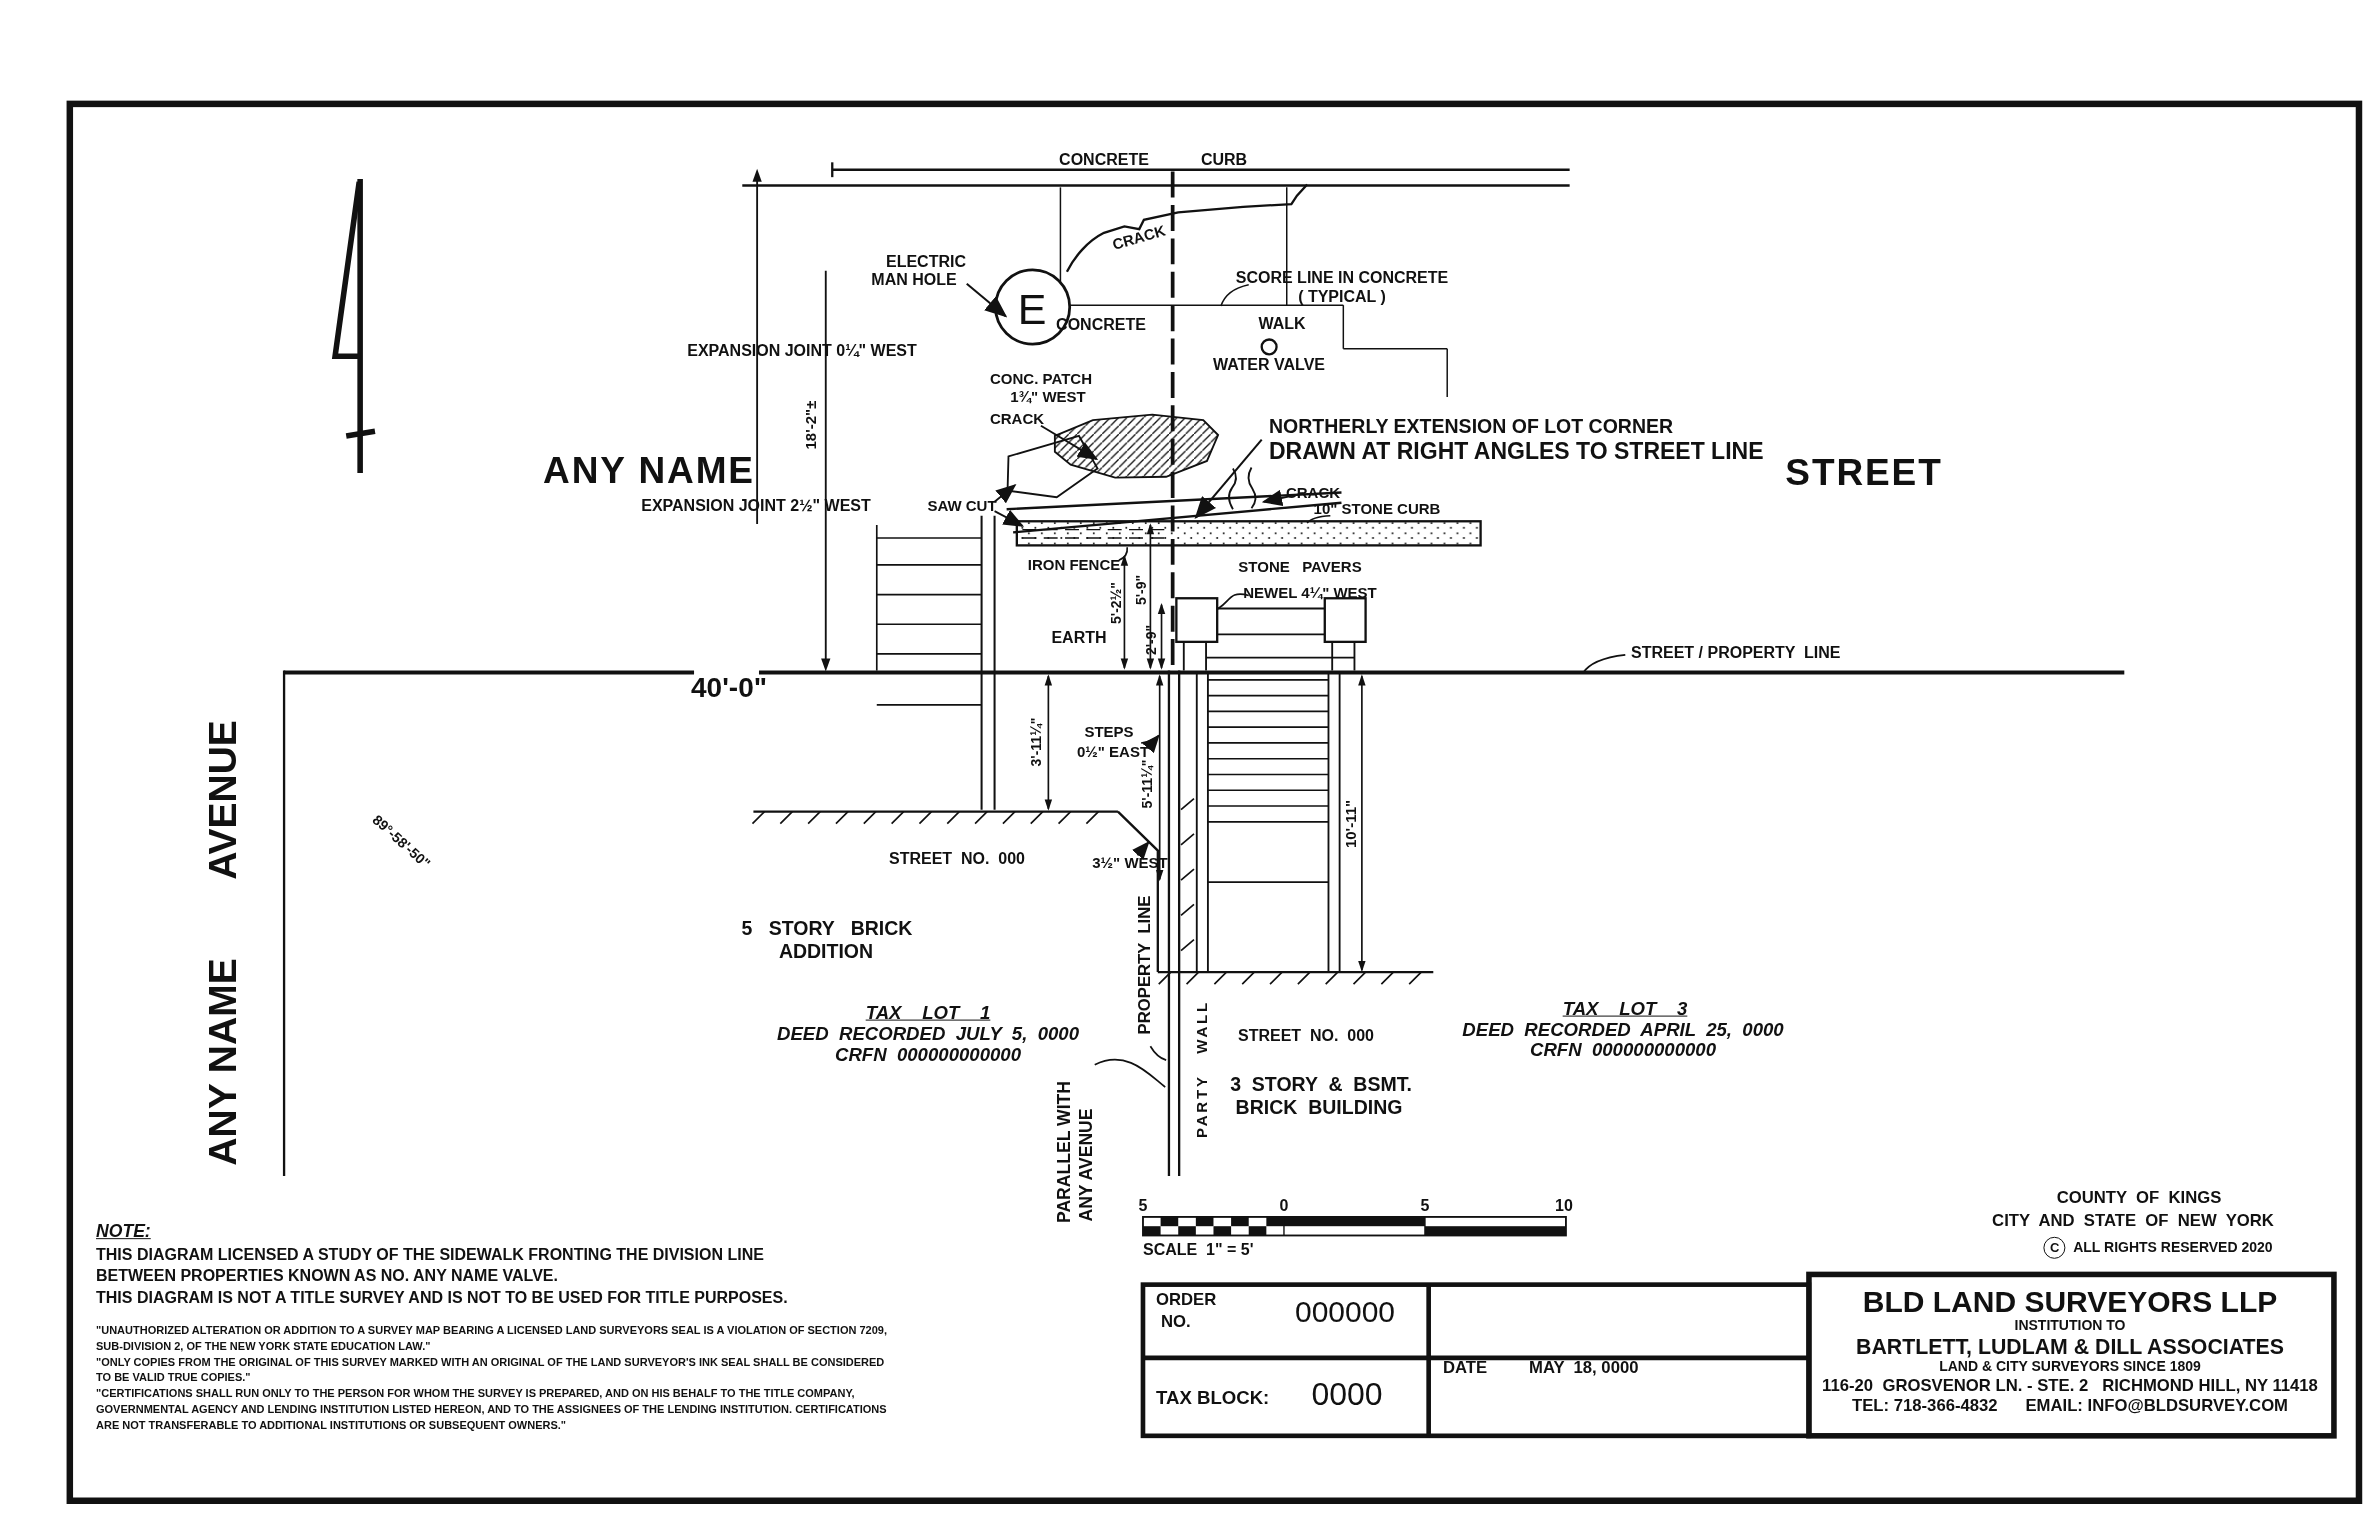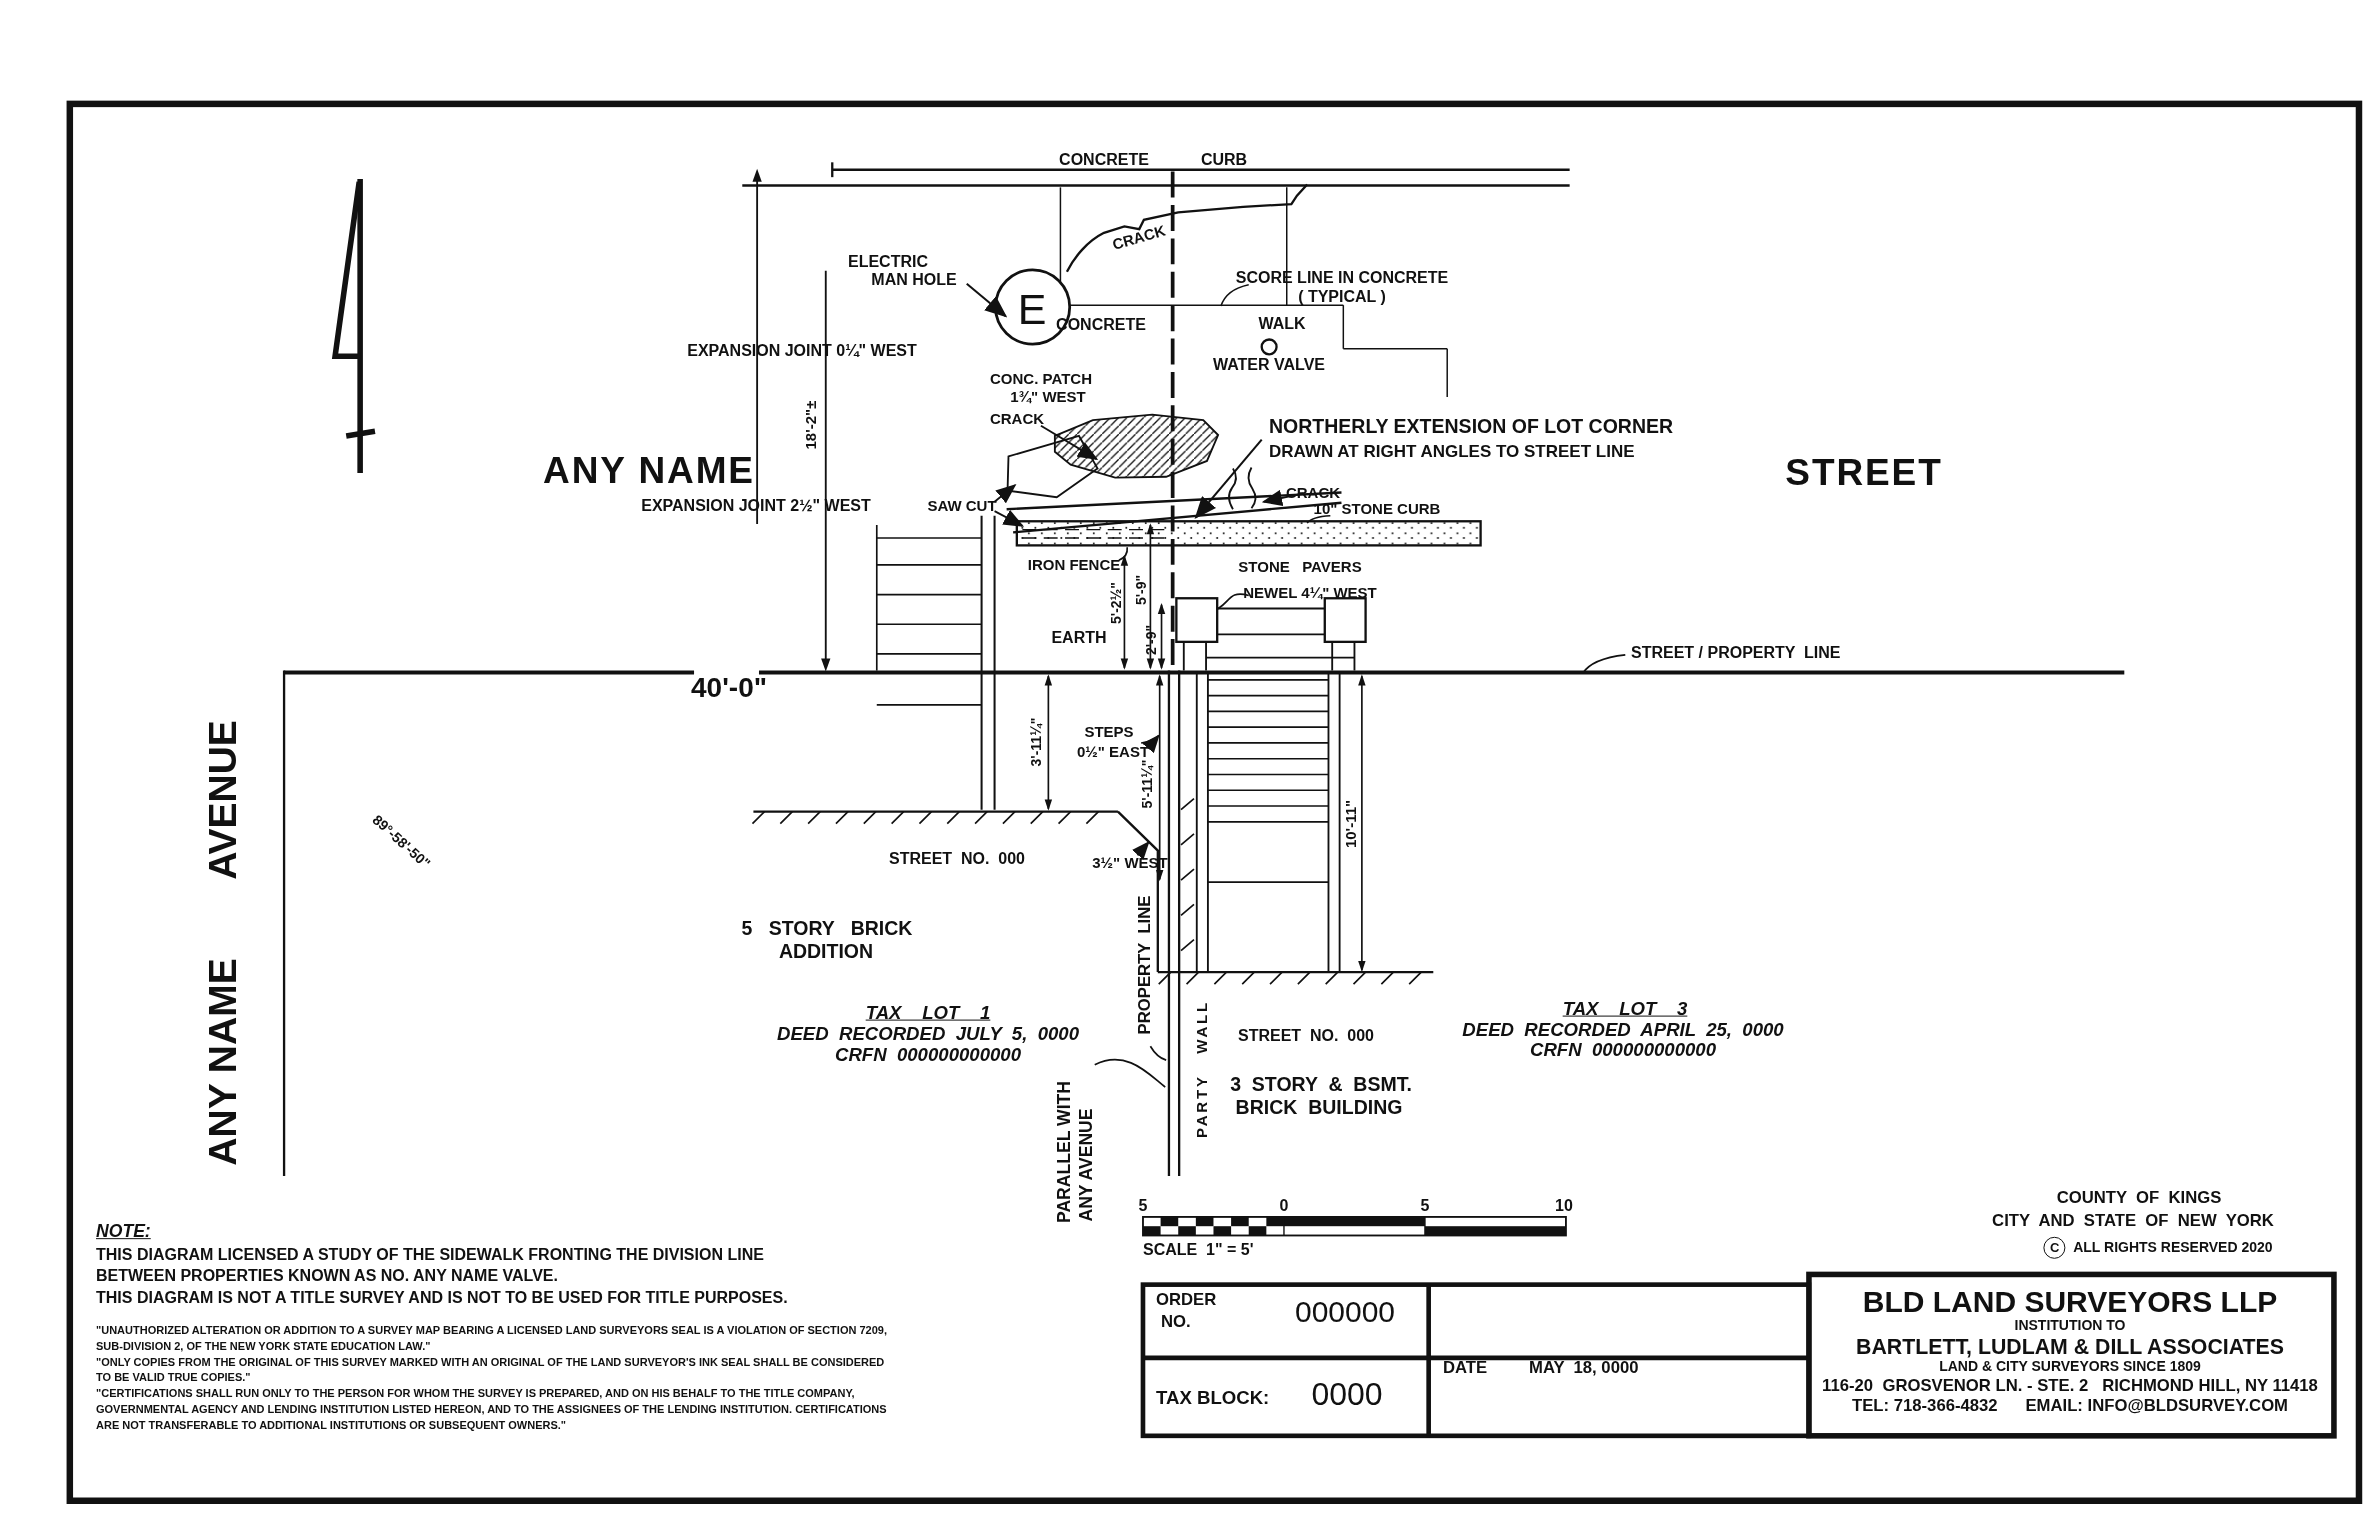--- a/index.html
+++ b/index.html
@@ -198,36 +198,36 @@
     <g stroke="#111" fill="none">
       <rect x="1232" y="1385" width="718" height="163" stroke-width="5"></rect>
       <path d="M1540,1385 V1548" stroke-width="5"></path>
       <path d="M1232,1464 H1950" stroke-width="5"></path>
       <rect x="1950" y="1374" width="566" height="174" stroke-width="6"></rect>
     </g>
   </svg>
 
   <div class="lbl" style="left:1104px;top:160px;font-size:16px">CONCRETE</div>
   <div class="lbl" style="left:1224px;top:160px;font-size:16px">CURB</div>
-  <div class="lbl" style="left:888px;top:262px;font-size:16px">ELECTRIC</div>
+  <div class="lbl" style="left:926px;top:262px;font-size:16px">ELECTRIC</div>
   <div class="lbl" style="left:914px;top:280px;font-size:16px">MAN HOLE</div>
   <div class="lbl" style="left:1032px;top:309px;font-size:43px;font-weight:400">E</div>
   <div class="lbl" style="left:1139px;top:238px;font-size:15px;transform:translate(-50%,-50%) rotate(-16deg)">CRACK</div>
   <div class="lbl" style="left:1342px;top:278px;font-size:16px">SCORE LINE IN CONCRETE</div>
   <div class="lbl" style="left:1342px;top:297px;font-size:16px">( TYPICAL )</div>
   <div class="lbl" style="left:1101px;top:325px;font-size:16px">CONCRETE</div>
   <div class="lbl" style="left:1282px;top:324px;font-size:16px">WALK</div>
   <div class="lbl" style="left:1269px;top:365px;font-size:16px">WATER VALVE</div>
 
   <div class="lbl" style="left:802px;top:351px;font-size:16px">EXPANSION JOINT 0¼" WEST</div>
   <div class="lbl" style="left:756px;top:506px;font-size:16px">EXPANSION JOINT 2½" WEST</div>
   <div class="lbl" style="left:811px;top:425px;font-size:15px;transform:translate(-50%,-50%) rotate(-90deg)">18'-2"±</div>
 
   <div class="lbl-l" style="left:1269px;top:427px;font-size:19.5px">NORTHERLY EXTENSION OF LOT CORNER</div>
-  <div class="lbl-l" style="left:1269px;top:452px;font-size:17px">DRAWN AT RIGHT ANGLES TO STREET LINE</div>
+  <div class="lbl-l" style="left:1269px;top:452px;font-size:23px">DRAWN AT RIGHT ANGLES TO STREET LINE</div>
   <div class="lbl" style="left:1041px;top:379px;font-size:15px">CONC. PATCH</div>
   <div class="lbl" style="left:1048px;top:397px;font-size:15px">1¾" WEST</div>
   <div class="lbl" style="left:1017px;top:419px;font-size:15px">CRACK</div>
   <div class="lbl" style="left:962px;top:506px;font-size:15px">SAW CUT</div>
   <div class="lbl" style="left:1313px;top:493px;font-size:15px">CRACK</div>
   <div class="lbl" style="left:1377px;top:509px;font-size:15px">10" STONE CURB</div>
   <div class="lbl" style="left:1074px;top:565px;font-size:15px">IRON FENCE</div>
   <div class="lbl" style="left:1300px;top:567px;font-size:15px">STONE   PAVERS</div>
   <div class="lbl" style="left:1310px;top:593px;font-size:15px">NEWEL 4¼" WEST</div>
   <div class="lbl" style="left:1079px;top:638px;font-size:16px">EARTH</div>

